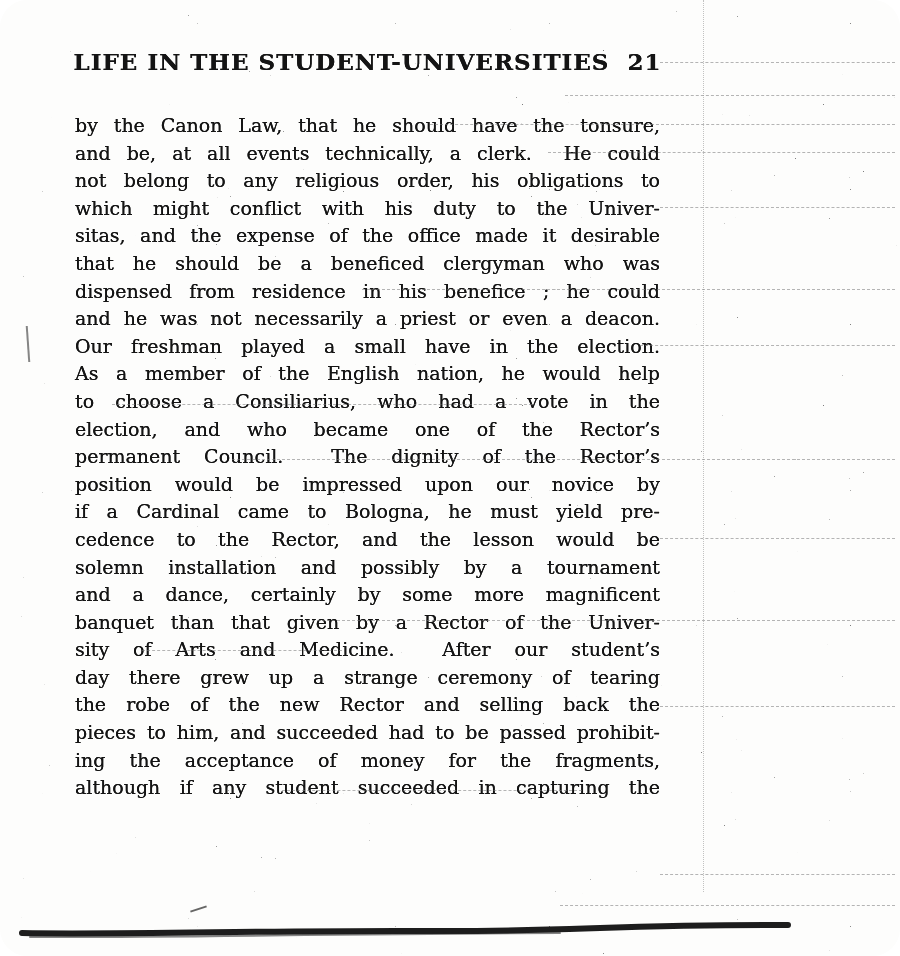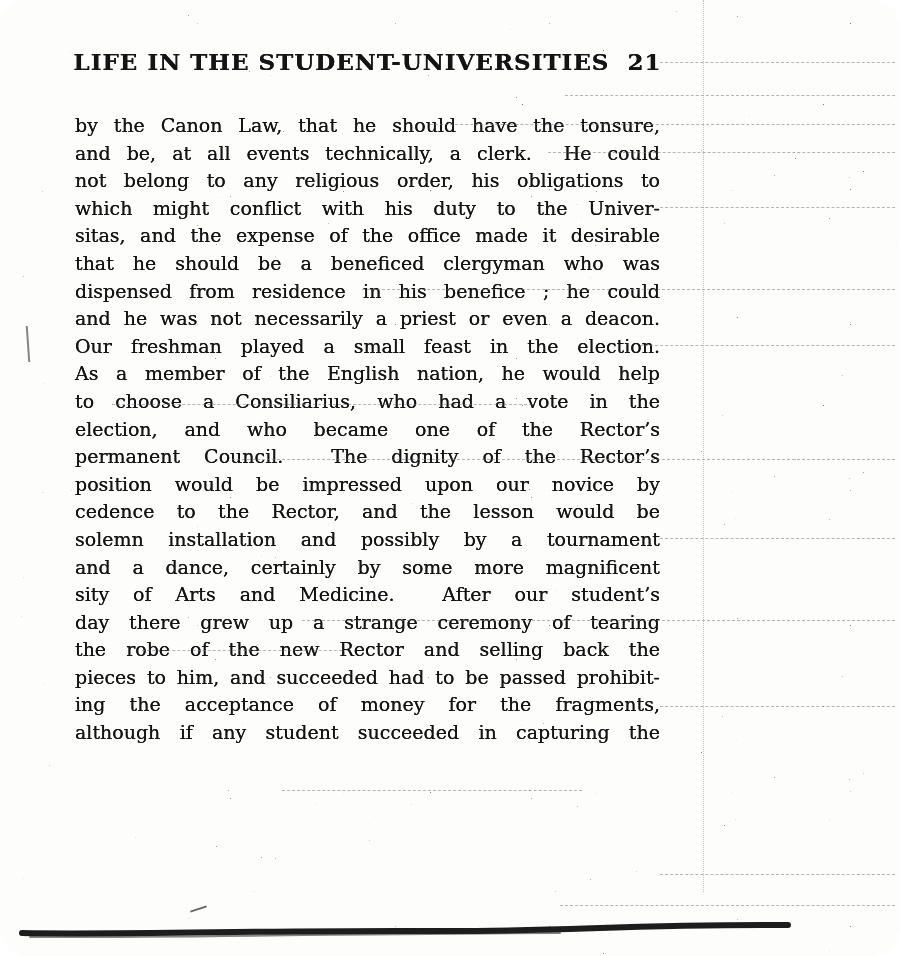--- a/index.html
+++ b/index.html
@@ -74,29 +74,31 @@
 
   <div class="body">
       <div class="line">by the Canon Law, that he should have the tonsure,</div>
       <div class="line">and be, at all events technically, a clerk.&nbsp; He could</div>
       <div class="line">not belong to any religious order, his obligations to</div>
       <div class="line">which might conflict with his duty to the Univer-</div>
       <div class="line">sitas, and the expense of the office made it desirable</div>
       <div class="line">that he should be a beneficed clergyman who was</div>
       <div class="line">dispensed from residence in his benefice&nbsp;; he could</div>
       <div class="line">and he was not necessarily a priest or even a deacon.</div>
-      <div class="line">Our freshman played a small feast in the election.</div>
+      <div class="line">Our freshman played a small have in the election.</div>
       <div class="line">As a member of the English nation, he would help</div>
       <div class="line">to choose a Consiliarius, who had a vote in the</div>
       <div class="line">election, and who became one of the Rector’s</div>
       <div class="line">permanent Council.&nbsp; The dignity of the Rector’s</div>
       <div class="line">position would be impressed upon our novice by</div>
+      <div class="line">if a Cardinal came to Bologna, he must yield pre-</div>
       <div class="line">cedence to the Rector, and the lesson would be</div>
       <div class="line">solemn installation and possibly by a tournament</div>
       <div class="line">and a dance, certainly by some more magnificent</div>
+      <div class="line">banquet than that given by a Rector of the Univer-</div>
       <div class="line">sity of Arts and Medicine.&nbsp; After our student’s</div>
       <div class="line">day there grew up a strange ceremony of tearing</div>
       <div class="line">the robe of the new Rector and selling back the</div>
       <div class="line">pieces to him, and succeeded had to be passed prohibit-</div>
       <div class="line">ing the acceptance of money for the fragments,</div>
       <div class="line">although if any student succeeded in capturing the</div>
     </div>
 
   <div class="hline" style="top:62px;left:660px;width:235px;"></div>
   <div class="hline" style="top:95px;left:565px;width:330px;"></div>

